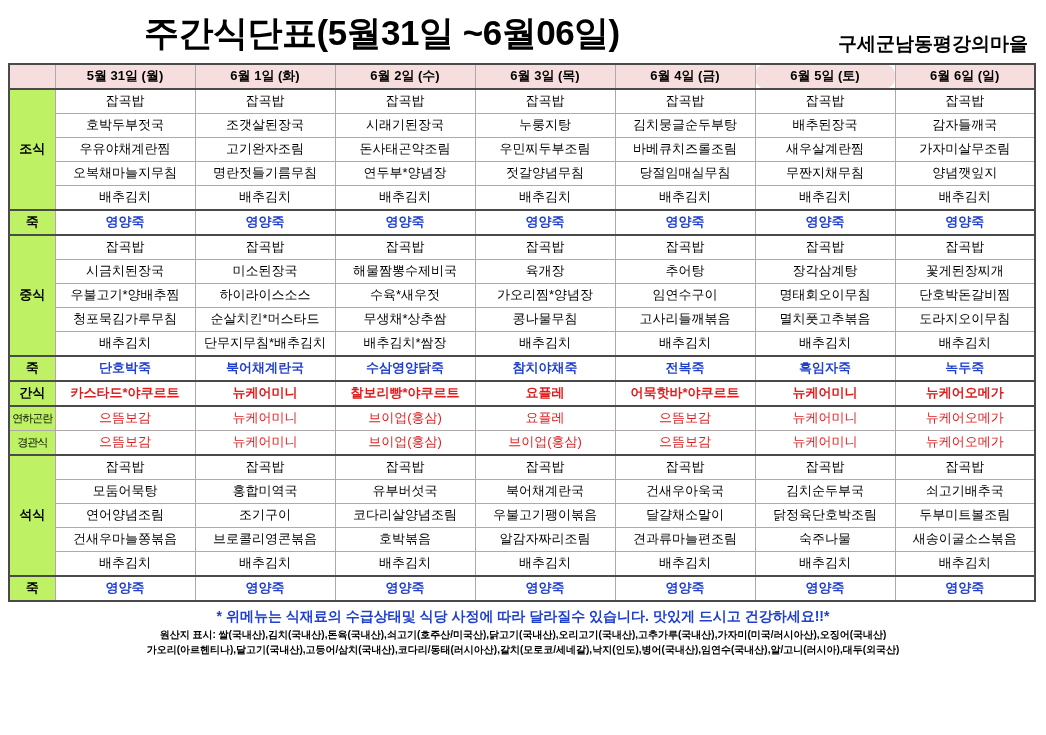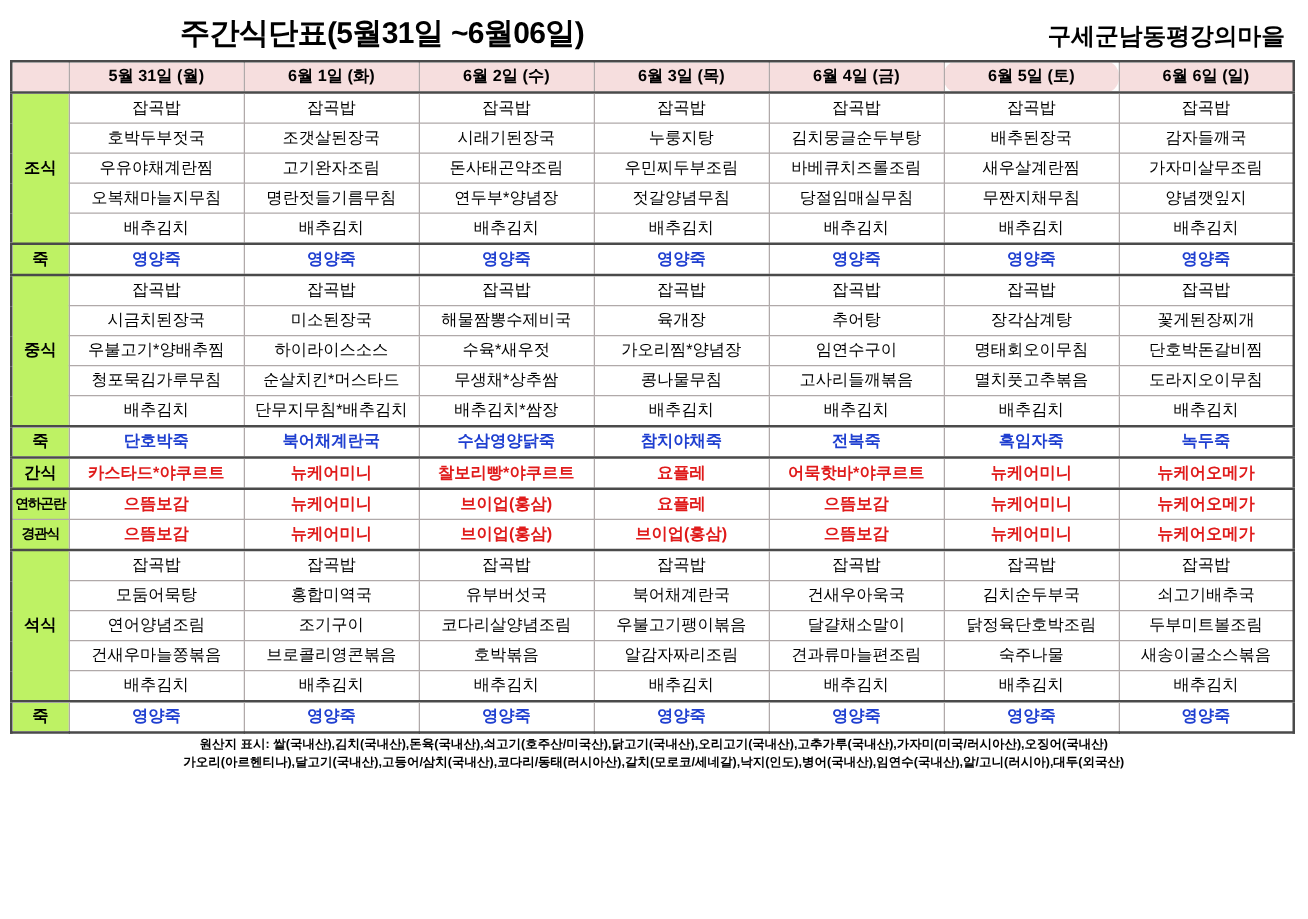--- a/index.html
+++ b/index.html
@@ -15,21 +15,21 @@
     box-sizing:border-box;
     padding:6px 8px 4px 8px;
   }
   .titlebar{
     display:flex;
     align-items:flex-end;
     justify-content:space-between;
     padding:4px 6px 6px 6px;
   }
   .title{
-    font-size:24px;
+    font-size:35px;
     font-weight:bold;
     color:#000;
     letter-spacing:-0.5px;
     margin-left:130px;
   }
   .org{
     font-size:19px;
     font-weight:bold;
     color:#000;
     margin-right:4px;
@@ -72,21 +72,21 @@
     font-size:14px;
   }
   td.cat.small{font-size:11px;letter-spacing:-1px;}
 
   tr.juk td{color:#1f3fd0;font-weight:bold;}
   tr.juk td.cat{color:#000;}
   tr.juk2 td{color:#1f3fd0;font-weight:bold;}
   tr.juk2 td.cat{color:#000;}
   tr.snack td{color:#e01b1b;font-weight:bold;}
   tr.snack td.cat{color:#000;}
-  tr.tube td{color:#e01b1b;font-weight:bold;}
+  tr.tube td{color:#e01b1b;font-weight:normal;}
   tr.tube td.cat{color:#000;}
 
   tr.sep td{border-top:2px solid #4a4a4a;}
   .thickbottom td{border-bottom:2px solid #4a4a4a;}
 
   .notes{
     width:1030px;
     margin-top:2px;
     text-align:center;
   }
@@ -341,17 +341,18 @@
         <td>영양죽</td>
         <td>영양죽</td>
         <td>영양죽</td>
         <td>영양죽</td>
         <td>영양죽</td>
       </tr>
     </tbody>
   </table>
 
   <div class="notes">
+    <div class="note1">* 위메뉴는 식재료의 수급상태및 식당 사정에 따라 달라질수 있습니다. 맛있게 드시고 건강하세요!!*</div>
     <div class="note2">원산지 표시: 쌀(국내산),김치(국내산),돈육(국내산),쇠고기(호주산/미국산),닭고기(국내산),오리고기(국내산),고추가루(국내산),가자미(미국/러시아산),오징어(국내산)</div>
     <div class="note2">가오리(아르헨티나),달고기(국내산),고등어/삼치(국내산),코다리/동태(러시아산),갈치(모로코/세네갈),낙지(인도),병어(국내산),임연수(국내산),알/고니(러시아),대두(외국산)</div>
   </div>
 
 </div>
 
 </body></html>

